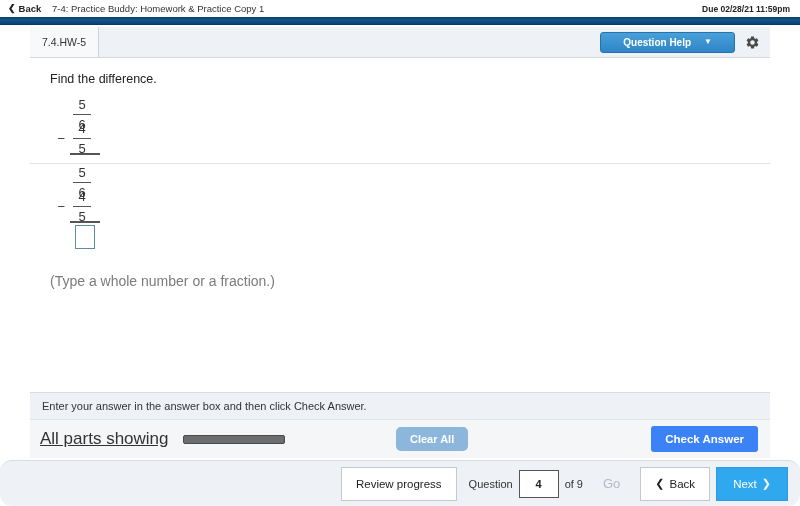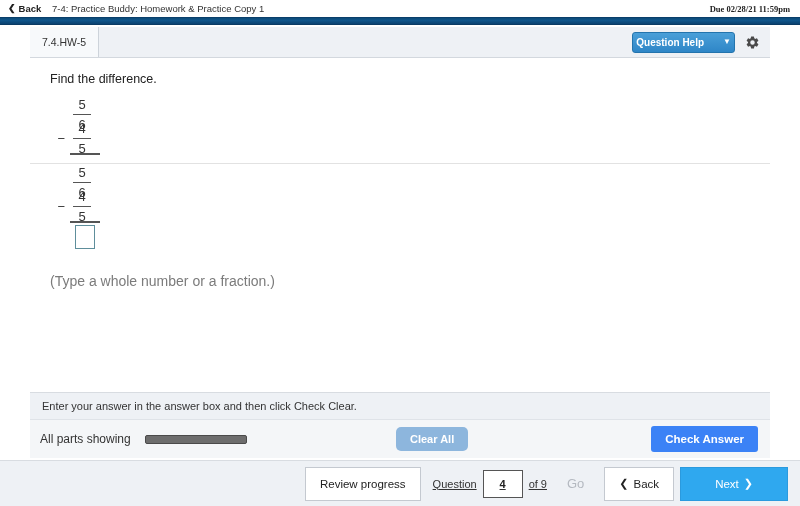--- a/index.html
+++ b/index.html
@@ -49,21 +49,20 @@
     color: #333333;
     white-space: nowrap;
   }
   #due-date {
     position: absolute;
     right: 10px;
     font-size: 8.5px;
     font-weight: bold;
     color: #222222;
     white-space: nowrap;
-    font-family: Liberation Serif, serif;
   }
 
   
   #blue-band {
     height: 8px;
     width: 100%;
     background: linear-gradient(to bottom, #0c4a77 0%, #10558a 40%, #0a4170 100%);
     border-top: 1px solid #0a3f6b;
     border-bottom: 1px solid #0a3a63;
     box-sizing: border-box;
@@ -107,24 +106,24 @@
     gap: 10px;
     padding-right: 10px;
   }
   #question-help-button {
     background: linear-gradient(to bottom, #4a9fd8 0%, #2e86c7 100%);
     border: 1px solid #2374ad;
     border-radius: 3px;
     color: #ffffff;
     font-size: 10px;
     font-weight: bold;
-    padding: 4px 3px;
-    display: flex;
-    align-items: center;
-    gap: 19px;
+    padding: 4px 22px;
+    display: flex;
+    align-items: center;
+    gap: 13px;
     cursor: pointer;
     user-select: none;
     white-space: nowrap;
   }
   #question-help-button .caret {
     font-size: 8px;
     line-height: 1;
   }
   #gear-button {
     cursor: pointer;
@@ -227,22 +226,23 @@
   #action-row {
     background: #f4f6f8;
     height: 38px;
     display: flex;
     align-items: center;
     padding: 0 12px 0 10px;
     position: relative;
     box-sizing: border-box;
   }
   #parts-status {
-    font-size: 12px;
-    color: #333333;
+    font-size: 17px;
+    color: #333333;
+    text-decoration: underline;
   }
   #parts-progress {
     width: 100px;
     height: 7px;
     background: #6d6d6d;
     border: 1px solid #4a4a4a;
     border-radius: 2px;
     margin-left: 14px;
   }
   #clear-all-button {
@@ -278,20 +278,21 @@
     left: 0;
     bottom: 0;
     width: 800px;
     height: 46px;
     background: #eef1f5;
     border-top: 1px solid #d8dce1;
     display: flex;
     align-items: center;
     justify-content: flex-end;
     box-sizing: border-box;
+    border-radius: 12px;
   }
   .nav-btn {
     background: #ffffff;
     border: 1px solid #c4c9d0;
     font-size: 11.5px;
     color: #222222;
     height: 34px;
     display: flex;
     align-items: center;
     padding: 0 14px;
@@ -301,21 +302,20 @@
     white-space: nowrap;
   }
   #review-progress-button { margin-right: 6px; }
   #question-nav {
     display: flex;
     align-items: center;
     gap: 6px;
     font-size: 11px;
     color: #333333;
     padding: 0 6px;
-    text-decoration: underline;
   }
   #question-number-input {
     width: 40px;
     height: 28px;
     border: 1px solid #555555;
     background: #ffffff;
     font-family: "Liberation Sans", sans-serif;
     font-size: 11px;
     font-weight: bold;
     color: #222222;
@@ -337,21 +337,21 @@
   #back-button { margin-left: 6px; gap: 5px; }
   #next-button {
     background: #2fa8ef;
     border: 1px solid #2b9ade;
     color: #ffffff;
     font-size: 11.5px;
     height: 34px;
     display: flex;
     align-items: center;
     gap: 5px;
-    padding: 0 34px;
+    padding: 0 16px;
     margin-left: 6px;
     margin-right: 12px;
     cursor: pointer;
     user-select: none;
     box-sizing: border-box;
   }
   .arrow { font-size: 11px; line-height: 1; }
 </style>
 </head>
 <body>
@@ -430,21 +430,21 @@
         </span>
       </div>
       <div class="answer-rule"></div>
       <input class="answer-box" type="text" value="" style="">
     </div>
 
     <div id="typing-hint">(Type a whole number or a fraction.)</div>
   </div>
 
   <div id="answer-bar">
-    <div id="instruction-row">Enter your answer in the answer box and then click Check Clear.</div>
+    <div id="instruction-row">Enter your answer in the answer box and then click Check Answer.</div>
     <div id="action-row">
       <span id="parts-status">All parts showing</span>
       <div id="parts-progress"></div>
       <button id="clear-all-button">Clear All</button>
       <button id="check-answer-button">Check Answer</button>
     </div>
   </div>
 
 </div>
 

